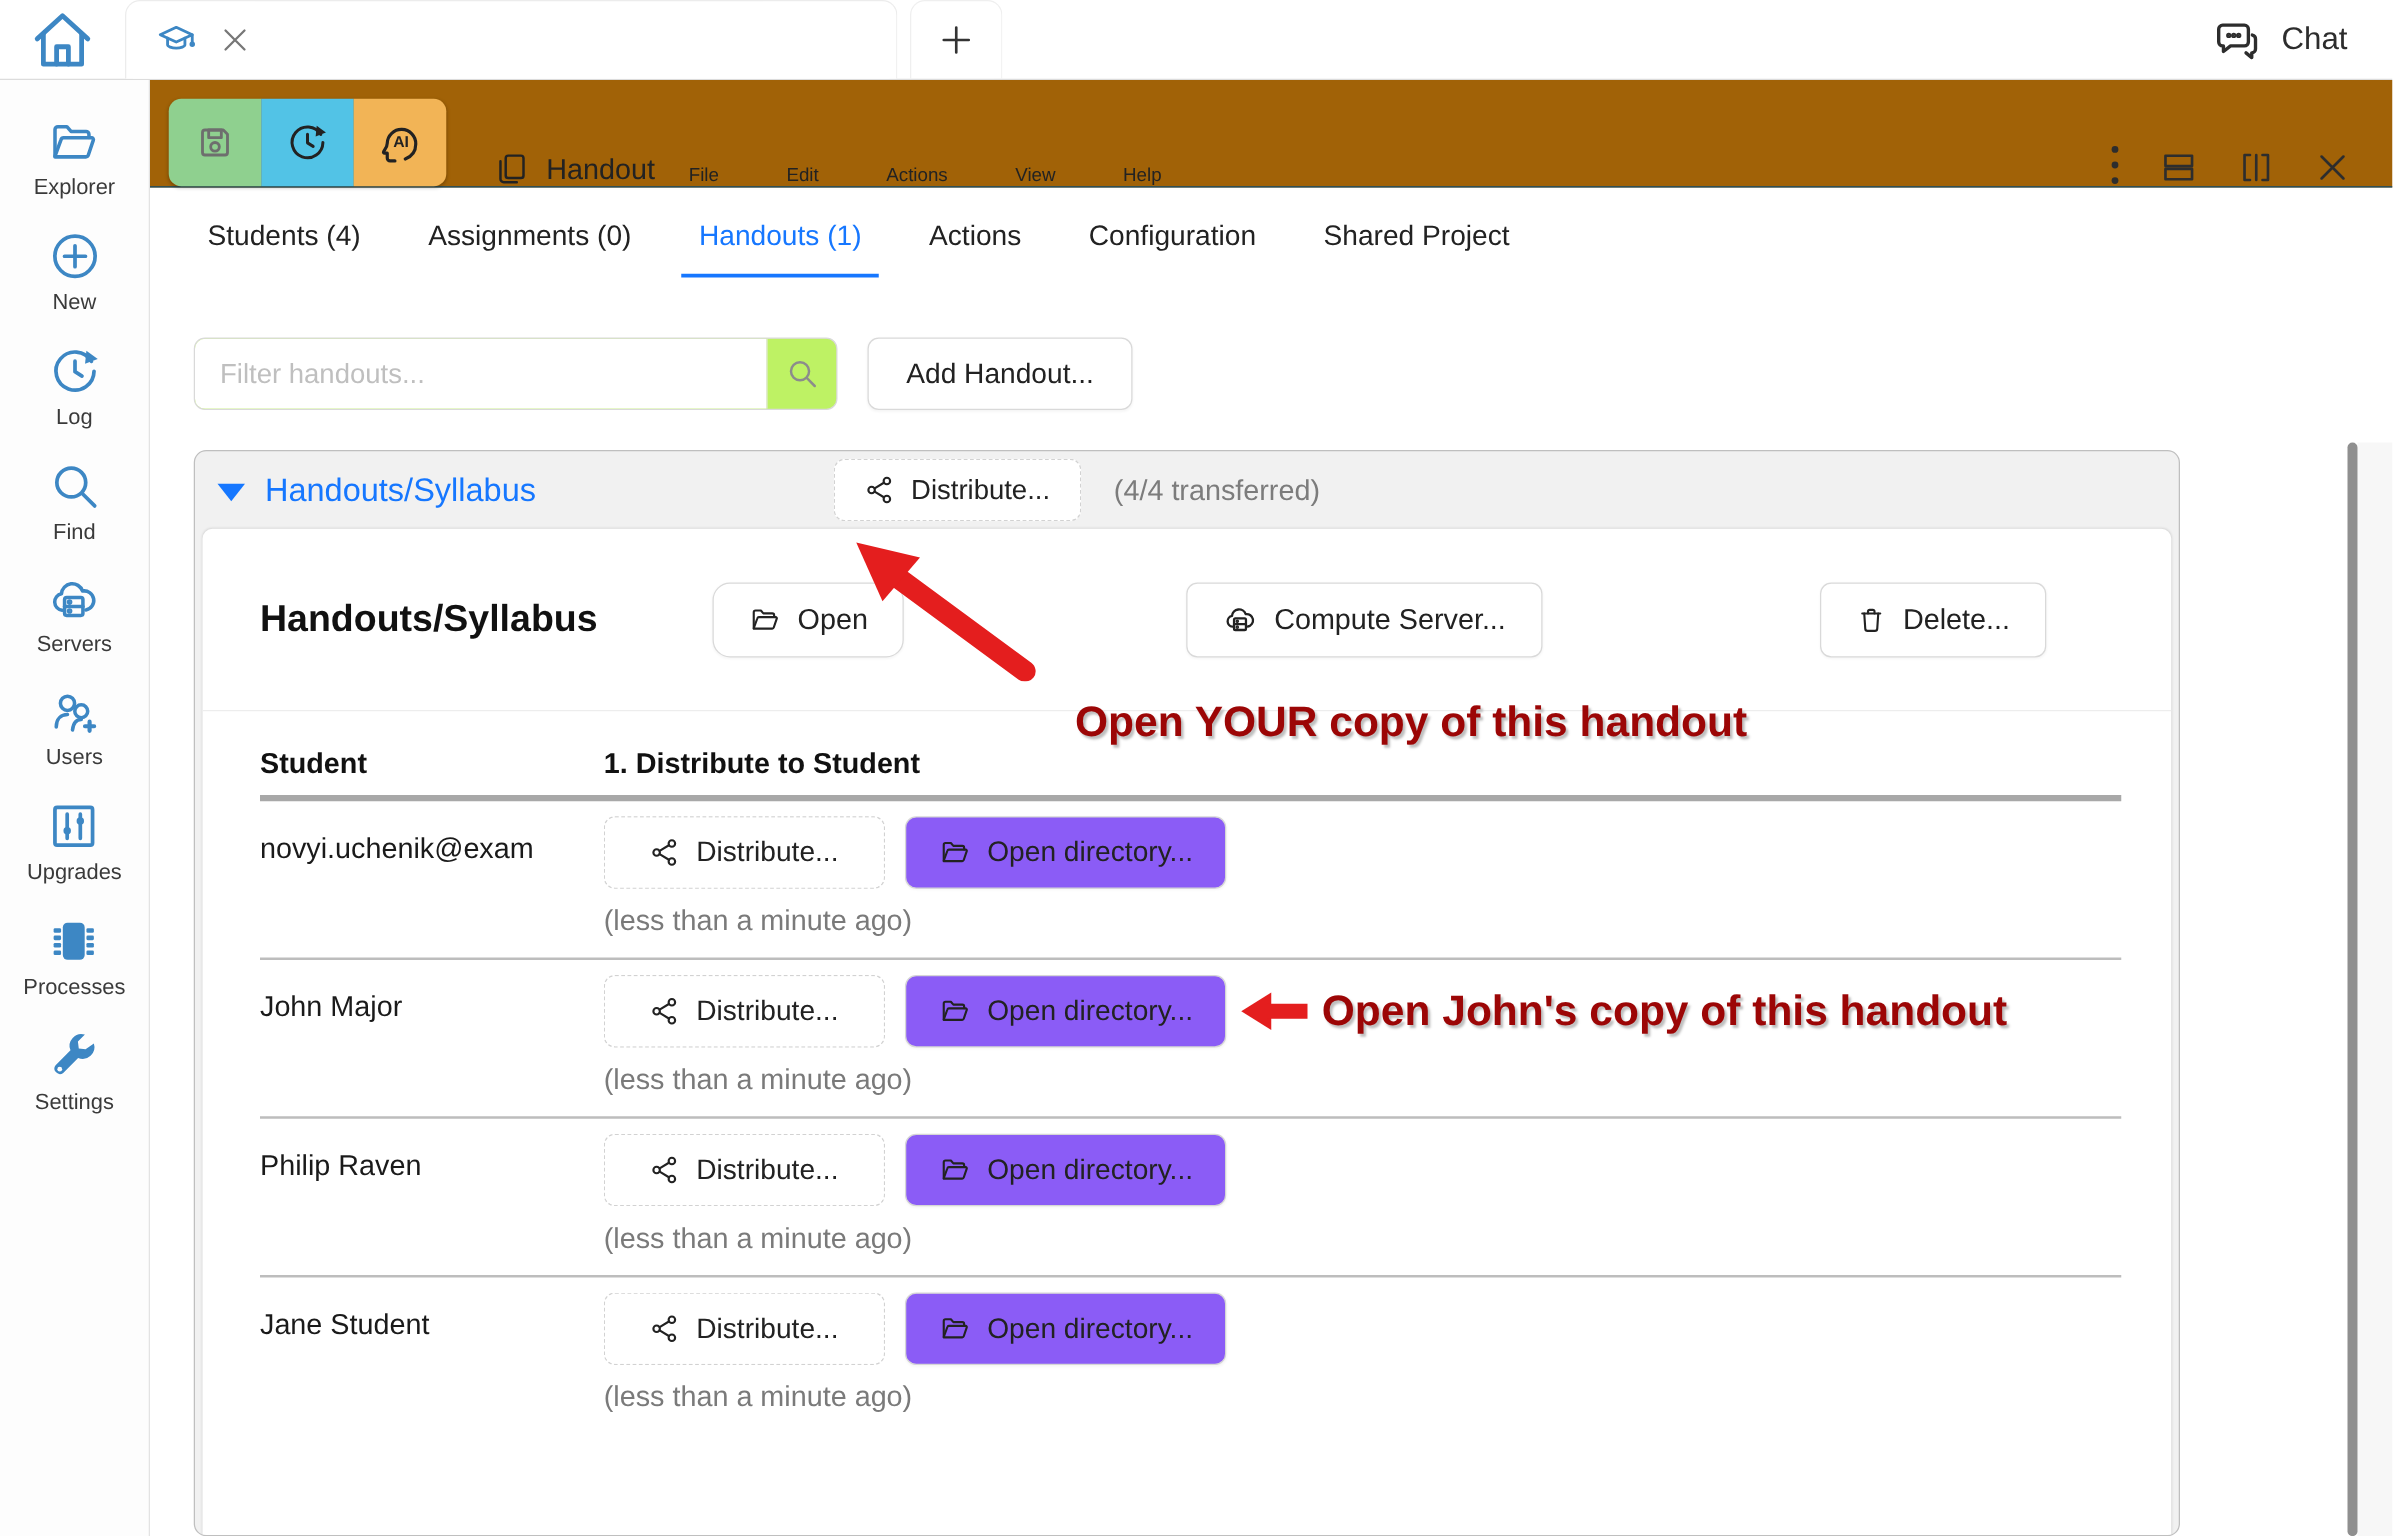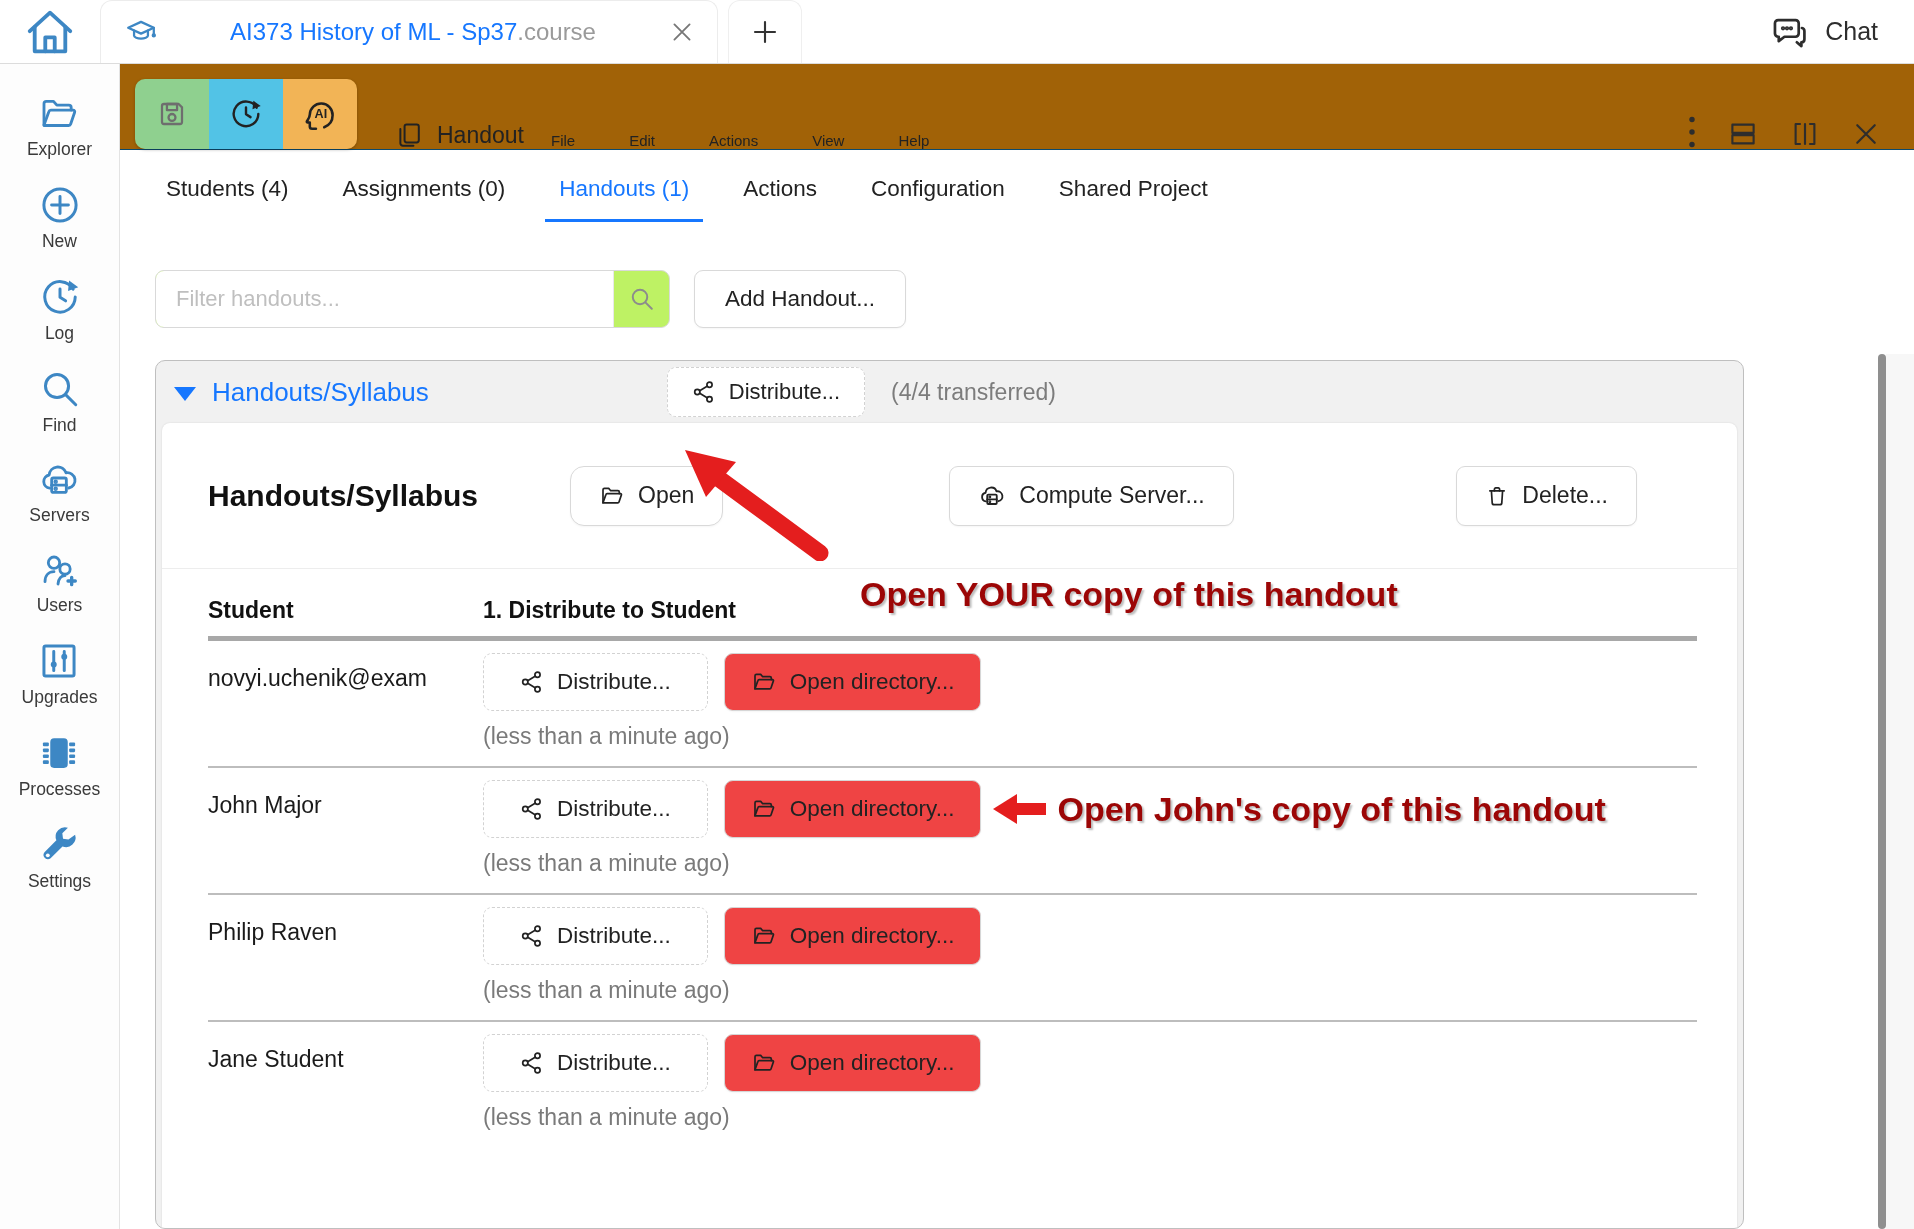--- a/index.html
+++ b/index.html
@@ -77,37 +77,37 @@
   .panel { flex:1; margin:0 6px; background:#fff; border-radius:8px 8px 0 0; position:relative; box-shadow:0 0 2px rgba(0,0,0,.12); }
   .panel-head { height:146px; display:flex; align-items:center; padding:0 44px 0 46px; border-bottom:1px solid #ededed; }
   .p-title { font-size:30px; font-weight:bold; color:#111; }
   .btn { height:60px; padding:0 28px; background:#fff; border:1px solid #d9d9d9; border-radius:9px; display:flex; align-items:center; gap:13px;
     font-size:23px; font-family:inherit; color:#222; cursor:pointer; box-shadow:0 1px 2px rgba(0,0,0,.04); }
   .open-btn { margin-left:92px;border-radius:14px; }
   .compute-btn { margin-left:226px; }
   .delete-btn { margin-left:auto; margin-right:56px; }
 
   .ann { font-weight:bold; font-size:34px; color:#9c0606; white-space:nowrap; text-shadow:2px 2px 2px #bdbdbd; }
-  .ann1 { position:absolute; top:24px; left:518px; display:flex; align-items:flex-start; z-index:4; pointer-events:none; }
+  .ann1 { position:absolute; top:8px; left:518px; display:flex; align-items:flex-start; z-index:4; pointer-events:none; }
   .ann1 .ann { margin:128px 0 0 28px; }
   .ann2 { display:flex; align-items:center; gap:10px; margin-left:10px; pointer-events:none; }
 
   
   .htable { padding:28px 40px 0 46px; }
   .thead { display:flex; font-size:23px; font-weight:bold; color:#111; }
   .th-student { width:275px; }
   .thick-rule { height:5px; background:#a8a8a8; margin-top:12px; }
   .trow { display:flex; padding:12px 0 16px; border-bottom:2px solid #bdbdbd; }
   .trow:last-child { border-bottom:none; }
   .r-name { width:275px; font-size:23px; color:#1a1a1a; padding-top:12px; white-space:nowrap; overflow:hidden; }
   .r-actions { flex:1; }
   .r-btns { display:flex; align-items:center; }
   .dash-btn { height:58px; padding:0 36px; background:#fff; border:1.6px dashed #d2d2d2; border-radius:9px; display:flex; align-items:center; gap:13px;
     font-size:22.5px; font-family:inherit; color:#222; cursor:pointer; }
-  .dir-btn { height:58px; margin-left:16px; padding:0 26px; background:#ef4444; border:1px solid #d6d6d6; border-radius:9px; display:flex; align-items:center; gap:13px;
+  .dir-btn { height:58px; margin-left:16px; padding:0 26px; background:#8b5cf6; border:1px solid #d6d6d6; border-radius:9px; display:flex; align-items:center; gap:13px;
     font-size:22.5px; font-family:inherit; color:#222; cursor:pointer; box-shadow:0 1px 2px rgba(0,0,0,.04); }
   .r-time { margin-top:12px; font-size:23px; color:#7a7a7a; }
 
   .gutter { position:absolute; top:290px; bottom:0; right:0; width:28px; background:#f7f7f7; }
   .vscroll { position:absolute; top:290px; bottom:0; right:28px; width:8px; background:#8f8f8f; border-radius:4px; z-index:6; }
 </style>
 </head>
 <body>
 
 <div class="topbar">
@@ -122,21 +122,20 @@
   </div>
   <div class="file-tab">
     <span class="cap">
       <svg class="ic" width="32" height="32" viewBox="0 0 24 24">
         <path d="M2.4 8.8 L12 4.4 L21.6 8.8 L12 13.2 Z"></path>
           <path d="M6.8 10.9 v4 c0 1 2.4 2 5.2 2 s5.2-1 5.2-2 v-4"></path>
           <path d="M21.6 9 v4.6"></path>
           <circle cx="21.6" cy="14.5" r="0.8"></circle>
       </svg>
     </span>
-    <span class="tab-title"><span class="t-main">AI373 History of ML - Sp37</span><span class="t-ext">.course</span></span>
     <span class="tab-close">
       <svg class="ic" width="26" height="26" viewBox="0 0 24 24" stroke-width="1.6">
           <path d="M5 5 L19 19 M19 5 L5 19"></path>
         </svg>
     </span>
   </div>
   <div class="newtab-btn">
     <span>
       <svg class="ic" width="30" height="30" viewBox="0 0 24 24" stroke-width="1.9">
           <path d="M12 4 V20 M4 12 H20"></path>

